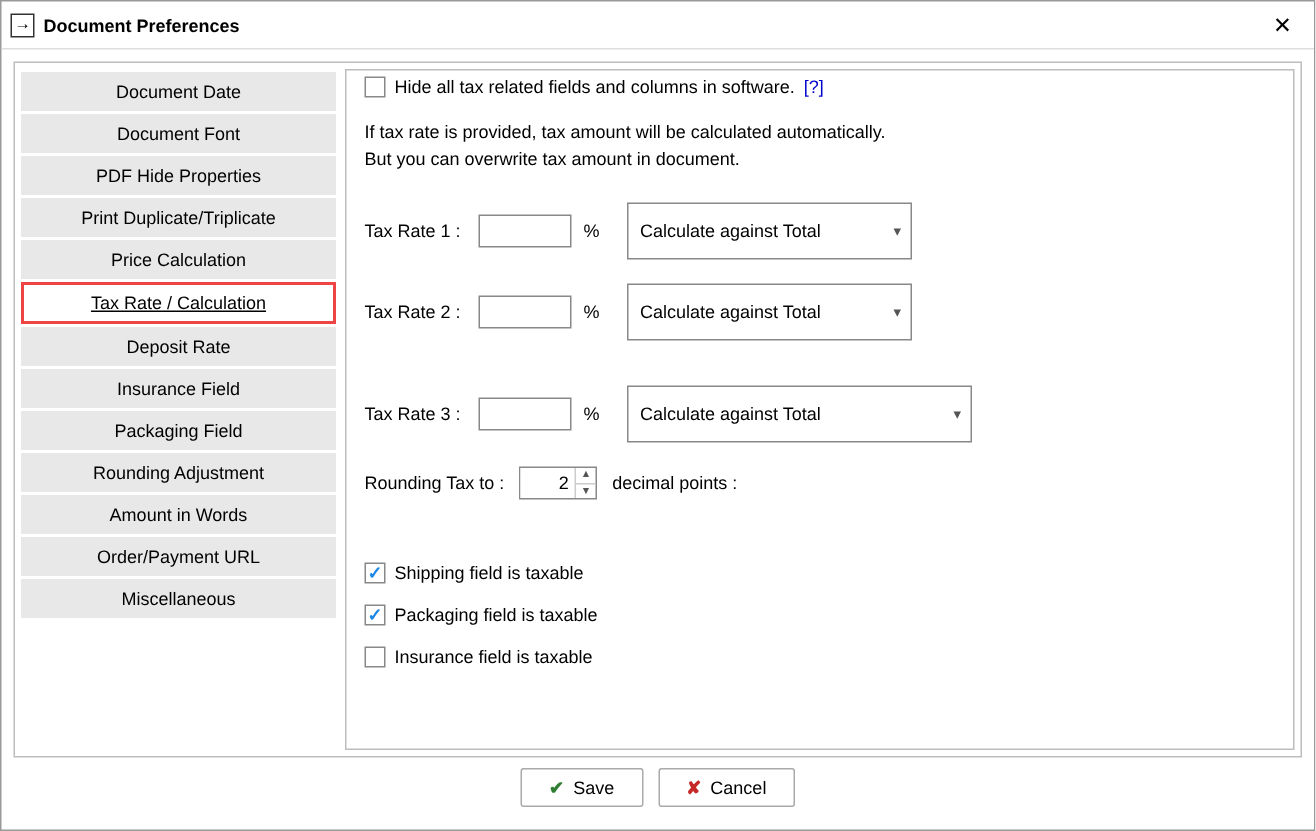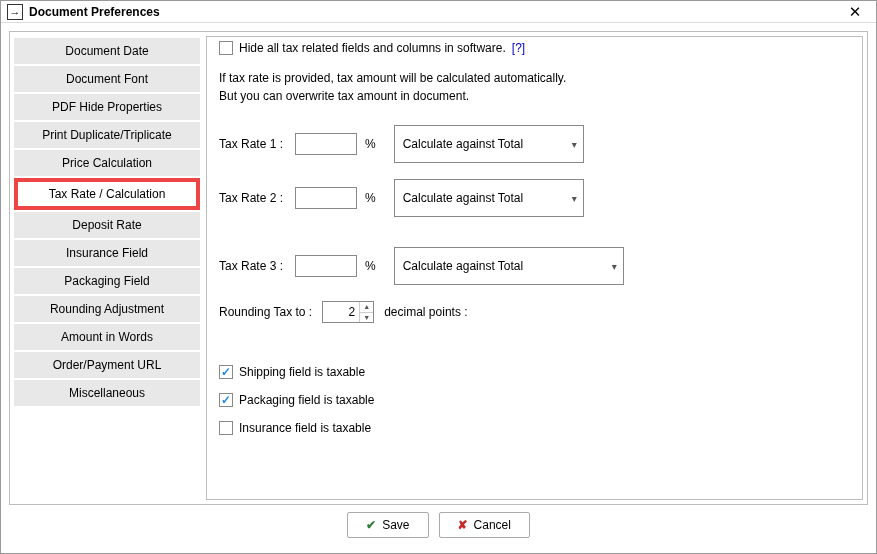--- a/index.html
+++ b/index.html
@@ -12,21 +12,21 @@
   }
   .window {
     width: 877px;
     height: 554px;
     border: 1px solid #999;
     display: flex;
     flex-direction: column;
     background: #fff;
   }
   .titlebar {
-    height: 22px;
+    height: 32px;
     display: flex;
     align-items: center;
     padding: 0 6px;
     border-bottom: 1px solid #ddd;
   }
   .titlebar .app-icon {
     width: 16px;
     height: 16px;
     border: 1px solid #333;
     position: relative;
@@ -58,37 +58,38 @@
   }
   .panel {
     flex: 1;
     border: 1px solid #bdbdbd;
     background: #fff;
     display: flex;
     padding: 4px;
     gap: 6px;
   }
   .sidebar {
-    width: 186px;
+    width: 210px;
     display: flex;
     flex-direction: column;
     gap: 2px;
     padding-top: 2px;
   }
   .sidebar-item {
     background: #e8e8e8;
     border: 1px solid #e8e8e8;
     text-align: center;
     padding: 5px 4px;
     cursor: pointer;
     font-size: 12px;
   }
   .sidebar-item.selected {
     background: #fff;
-    border: 4px solid #ef4444;
+    border: 2px solid #ef4444;
+    text-decoration: underline;
   }
   .content {
     flex: 1;
     border: 1px solid #bdbdbd;
     background: #fff;
     padding: 4px 12px;
   }
   .row {
     display: flex;
     align-items: center;

